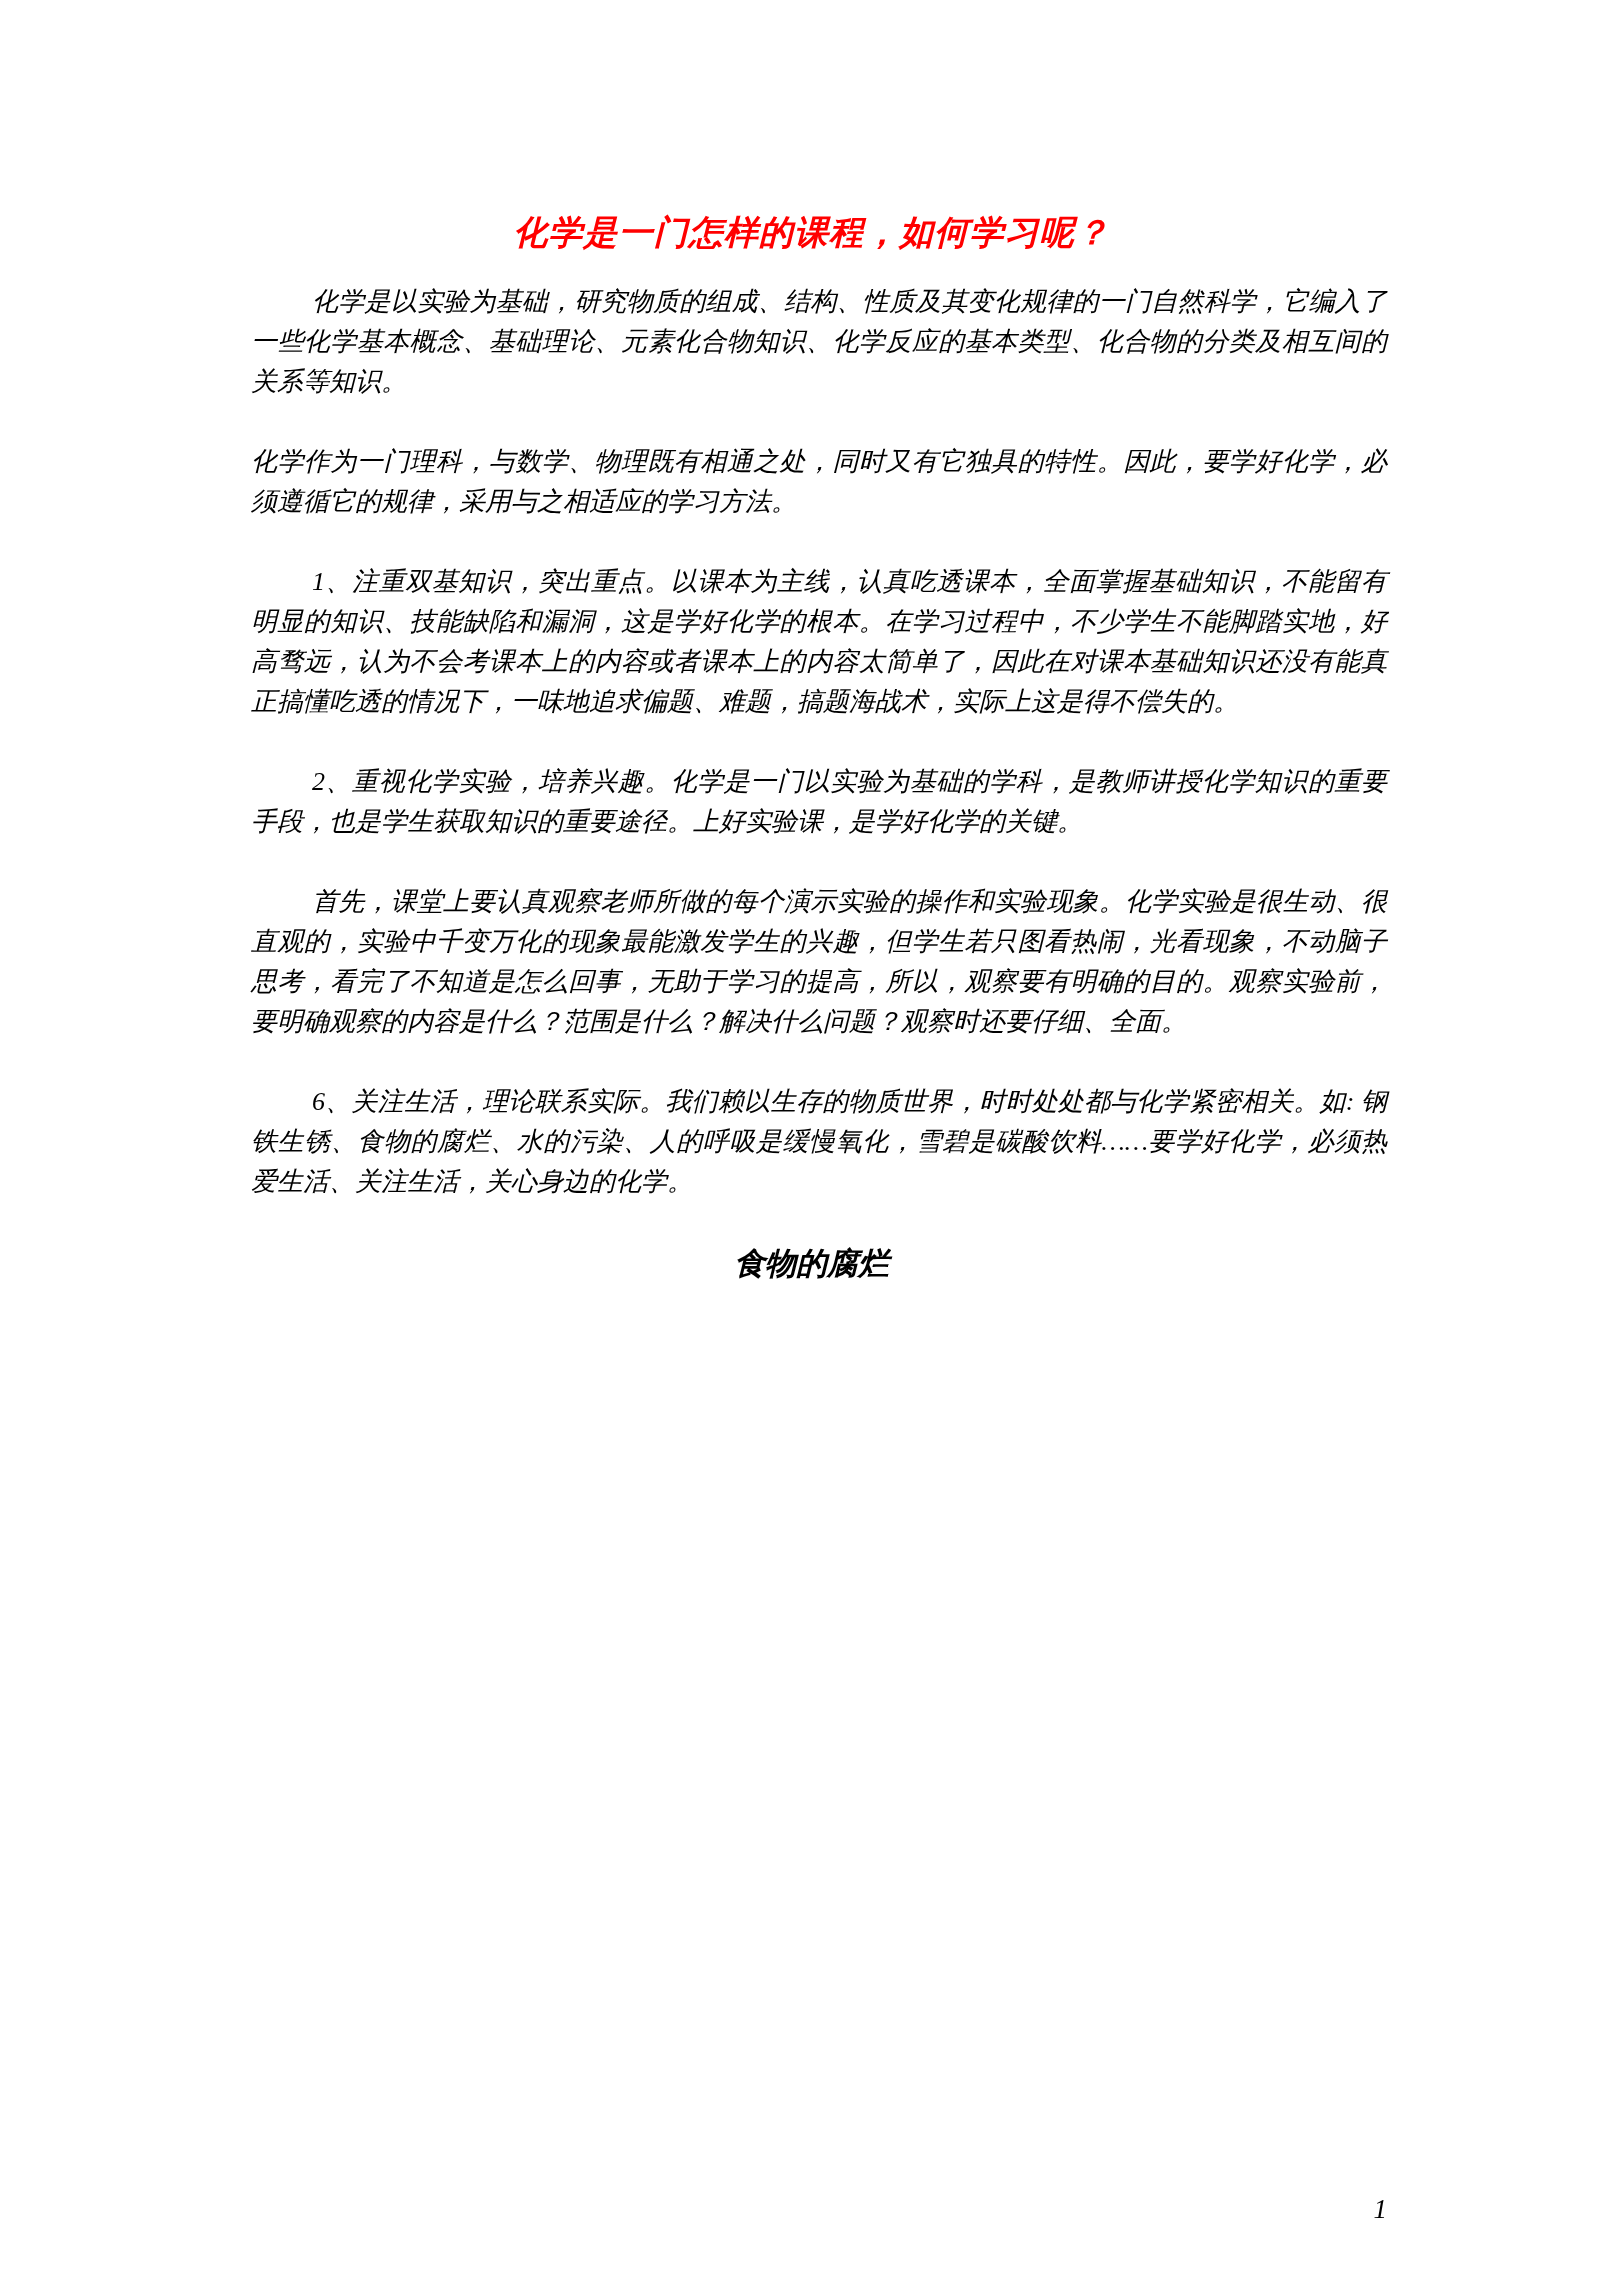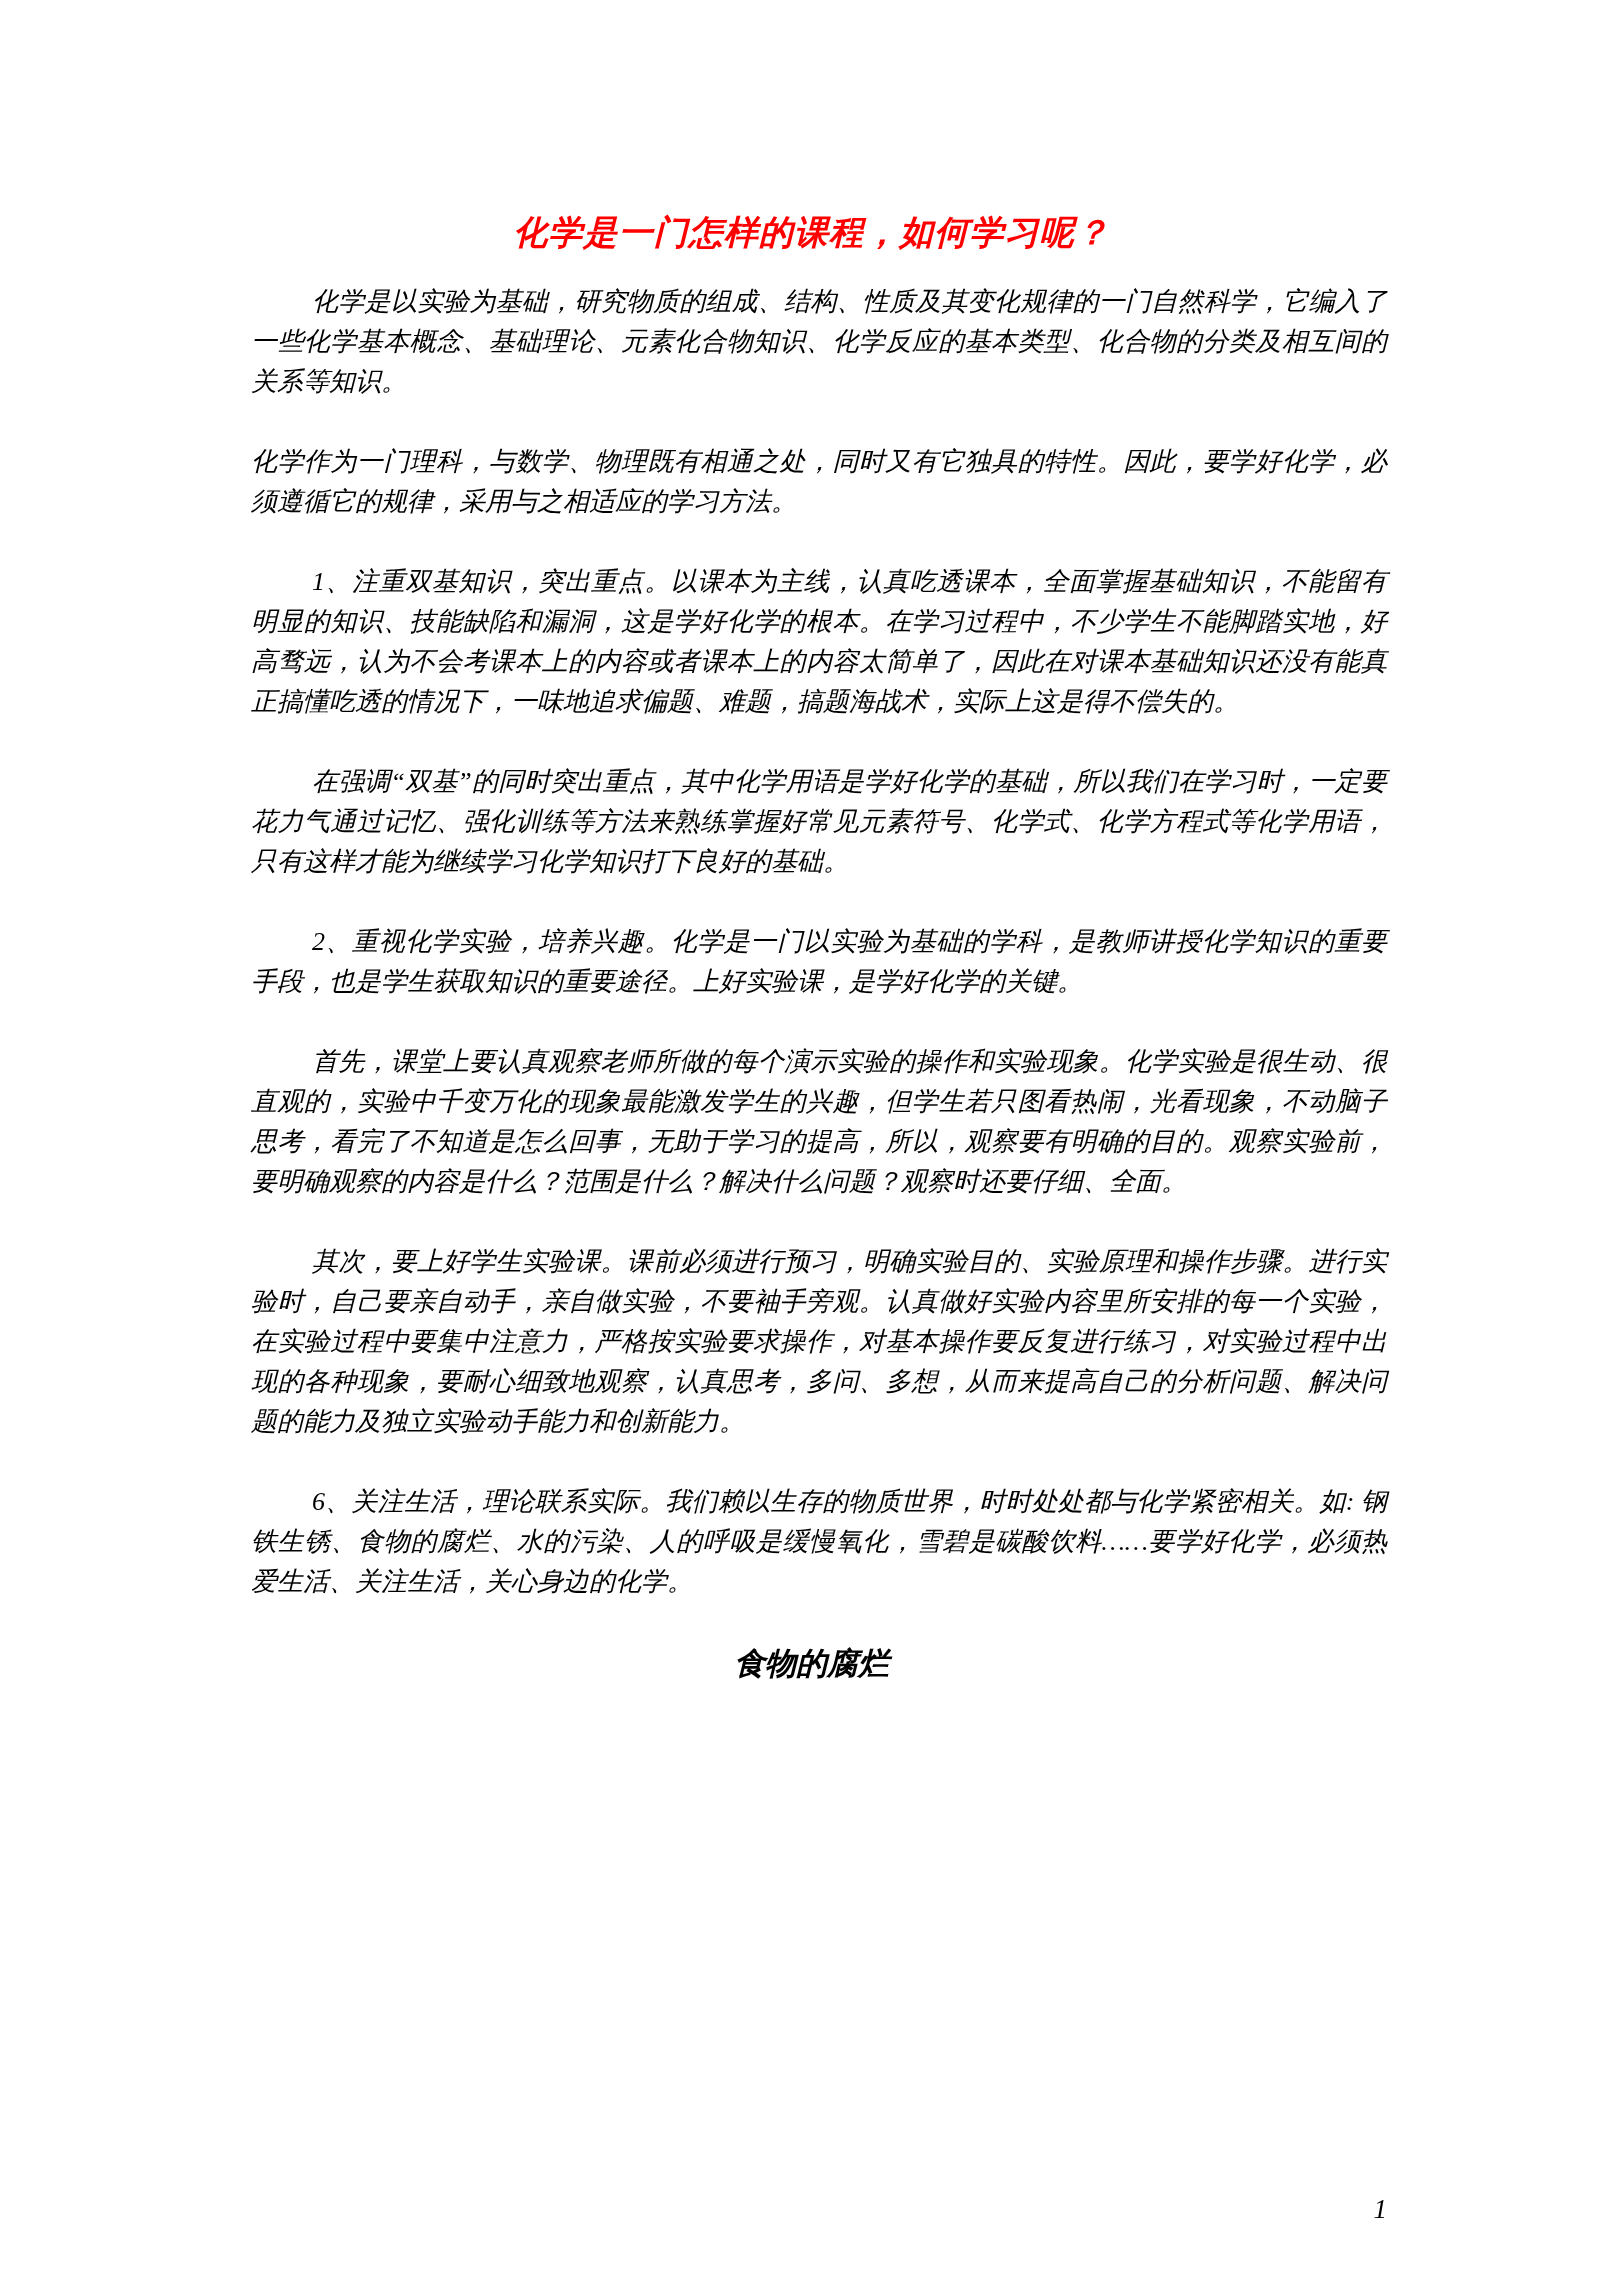--- a/index.html
+++ b/index.html
@@ -64,24 +64,22 @@
 <body>
 
 <div class="page">
 
   <h1 class="doc-title" style="color: rgb(255, 0, 0);">化学是一门怎样的课程，如何学习呢？</h1>
 
   <div class="doc-body">
     <p class="para indent">化学是以实验为基础，研究物质的组成、结构、性质及其变化规律的一门自然科学，它编入了一些化学基本概念、基础理论、元素化合物知识、化学反应的基本类型、化合物的分类及相互间的关系等知识。</p>
     <p class="para">化学作为一门理科，与数学、物理既有相通之处，同时又有它独具的特性。因此，要学好化学，必须遵循它的规律，采用与之相适应的学习方法。</p>
     <p class="para indent">1、注重双基知识，突出重点。以课本为主线，认真吃透课本，全面掌握基础知识，不能留有明显的知识、技能缺陷和漏洞，这是学好化学的根本。在学习过程中，不少学生不能脚踏实地，好高骛远，认为不会考课本上的内容或者课本上的内容太简单了，因此在对课本基础知识还没有能真正搞懂吃透的情况下，一味地追求偏题、难题，搞题海战术，实际上这是得不偿失的。</p>
-    <p class="para indent">在强调“双基”的同时突出重点，其中化学用语是学好化学的基础，所以我们在学习时，一定要花力气通过记忆、强化训练等方法来熟练掌握好常见元素符号、化学式、化学方程式等化学用语，只有这样才能为继续学习化学知识打下良好的基础。</p>
     <p class="para indent">2、重视化学实验，培养兴趣。化学是一门以实验为基础的学科，是教师讲授化学知识的重要手段，也是学生获取知识的重要途径。上好实验课，是学好化学的关键。</p>
     <p class="para indent">首先，课堂上要认真观察老师所做的每个演示实验的操作和实验现象。化学实验是很生动、很直观的，实验中千变万化的现象最能激发学生的兴趣，但学生若只图看热闹，光看现象，不动脑子思考，看完了不知道是怎么回事，无助于学习的提高，所以，观察要有明确的目的。观察实验前，要明确观察的内容是什么？范围是什么？解决什么问题？观察时还要仔细、全面。</p>
-    <p class="para indent">其次，要上好学生实验课。课前必须进行预习，明确实验目的、实验原理和操作步骤。进行实验时，自己要亲自动手，亲自做实验，不要袖手旁观。认真做好实验内容里所安排的每一个实验，在实验过程中要集中注意力，严格按实验要求操作，对基本操作要反复进行练习，对实验过程中出现的各种现象，要耐心细致地观察，认真思考，多问、多想，从而来提高自己的分析问题、解决问题的能力及独立实验动手能力和创新能力。</p>
     <p class="para indent">6、关注生活，理论联系实际。我们赖以生存的物质世界，时时处处都与化学紧密相关。如: 钢铁生锈、食物的腐烂、水的污染、人的呼吸是缓慢氧化，雪碧是碳酸饮料……要学好化学，必须热爱生活、关注生活，关心身边的化学。</p>
   </div>
 
   <h2 class="doc-subtitle">食物的腐烂</h2>
 
   <div class="page-number">1</div>
 
 </div>
 
 

